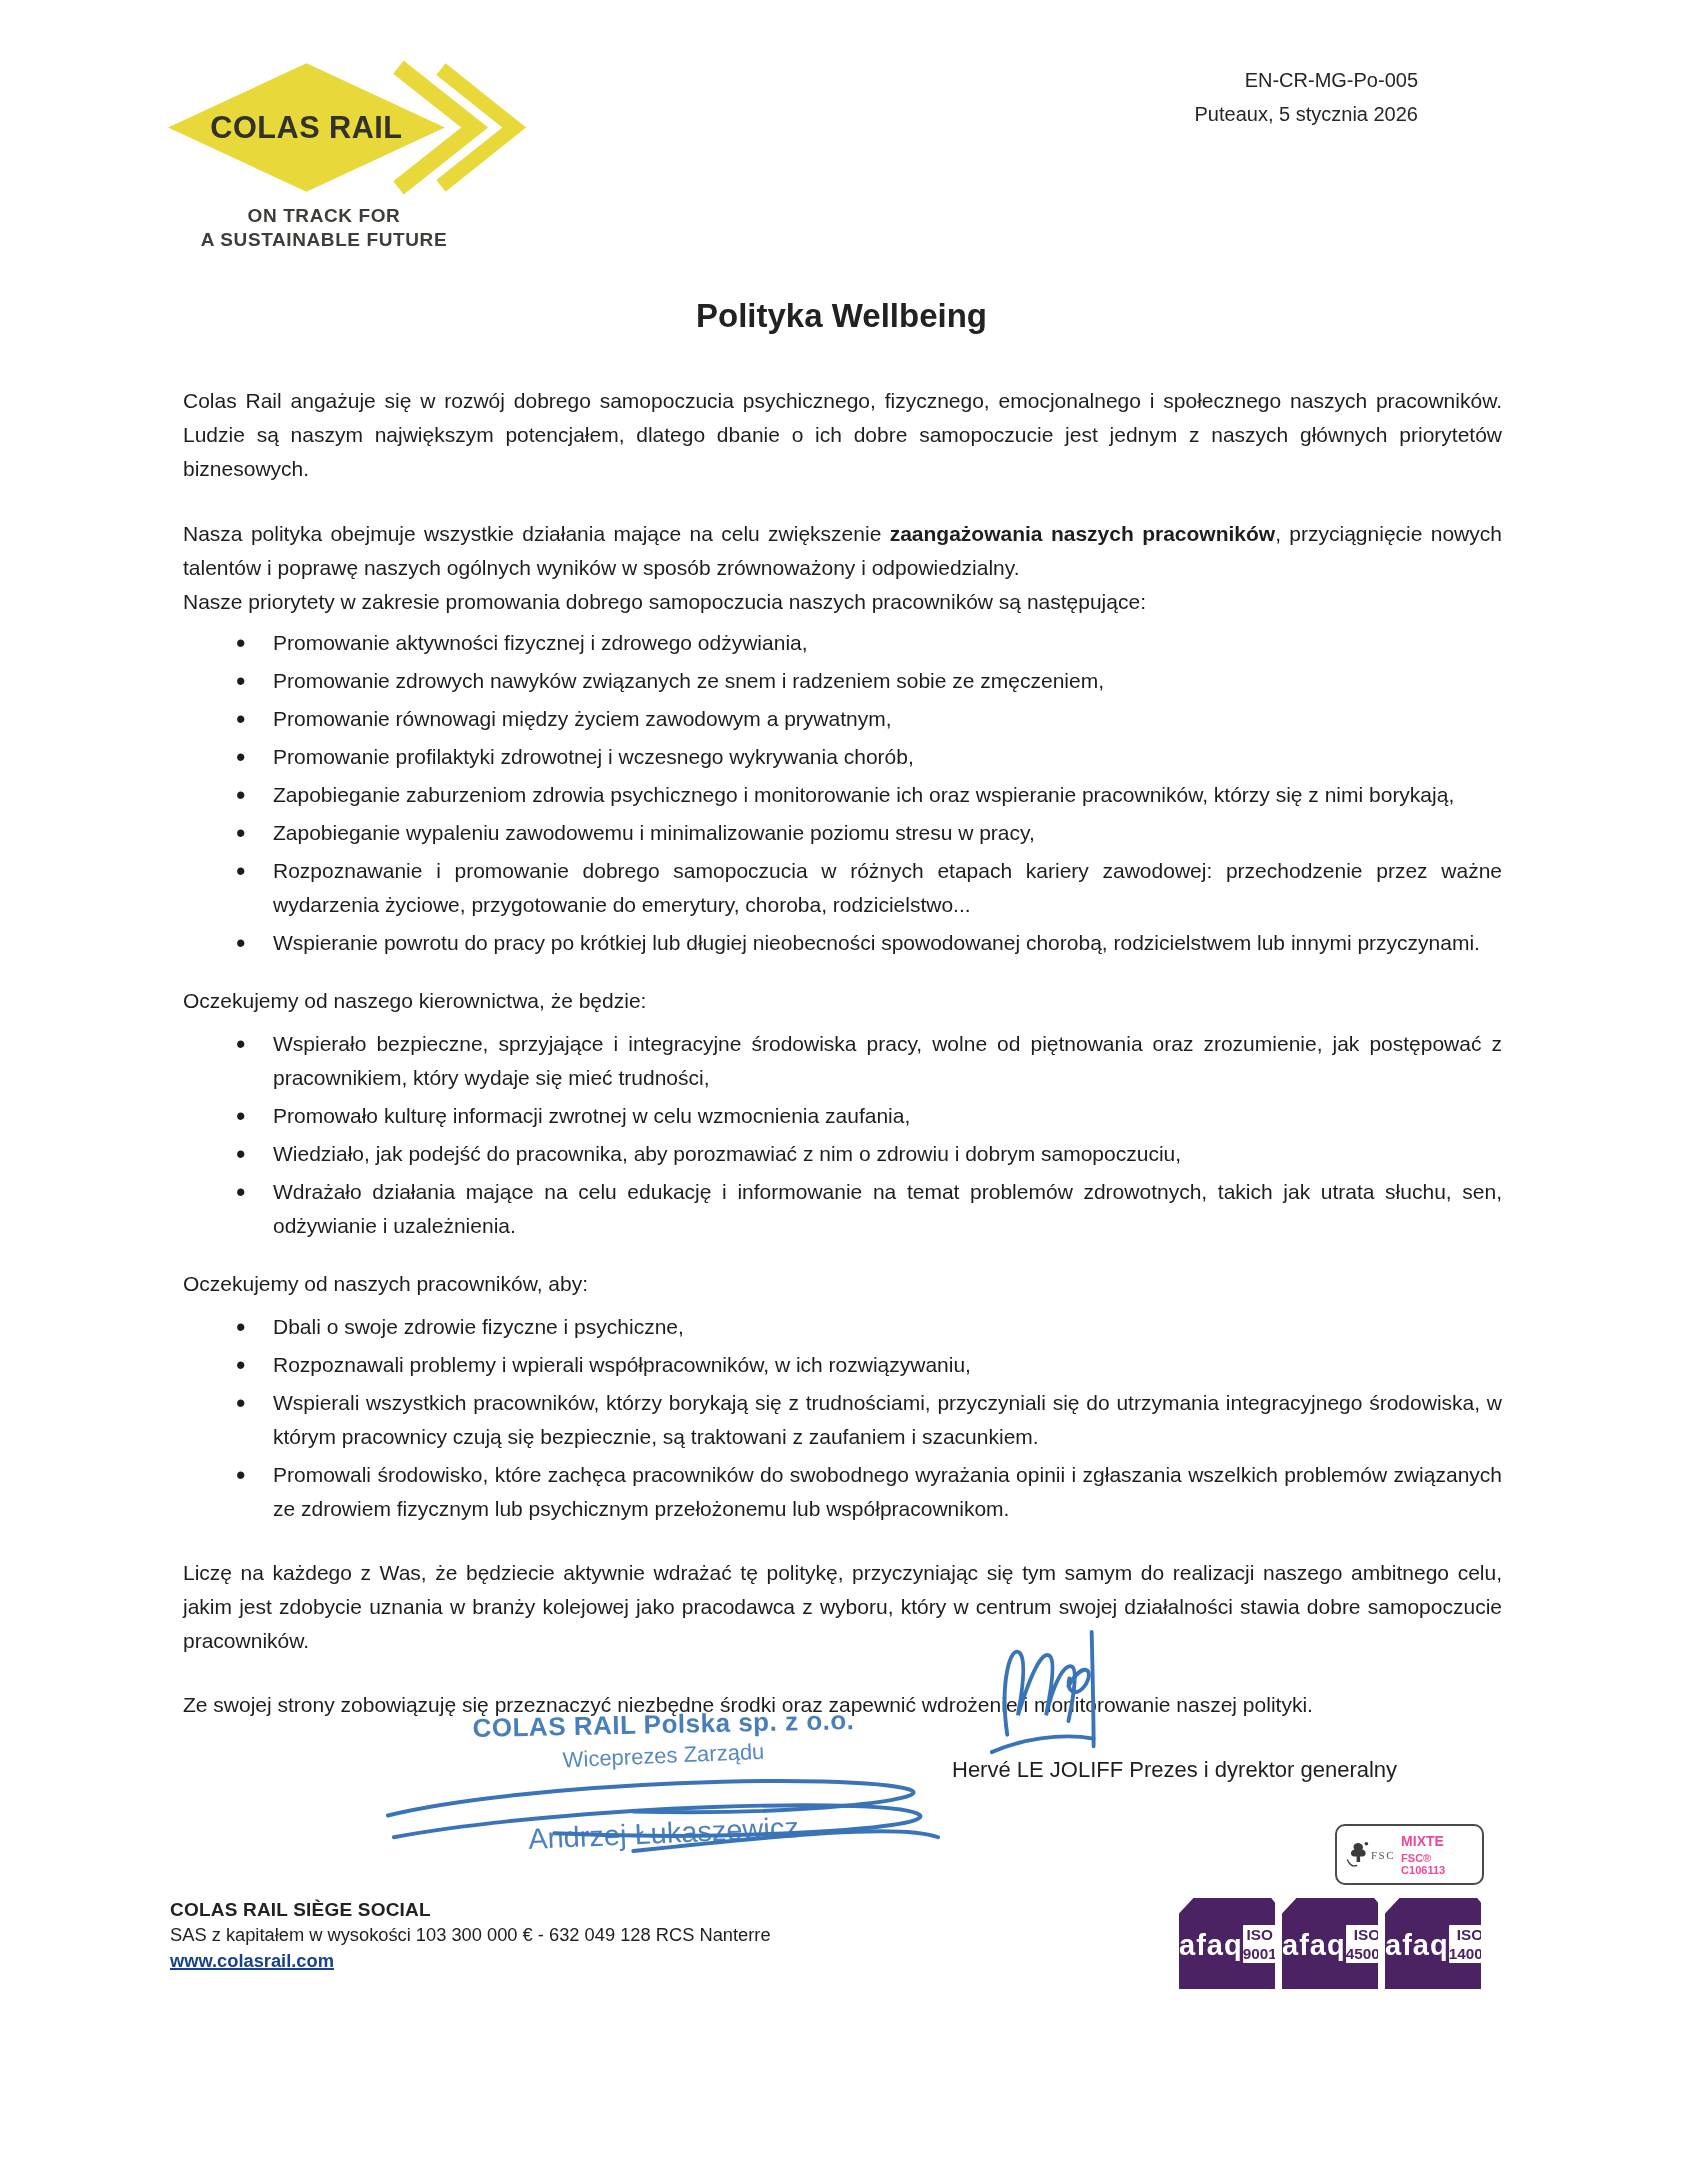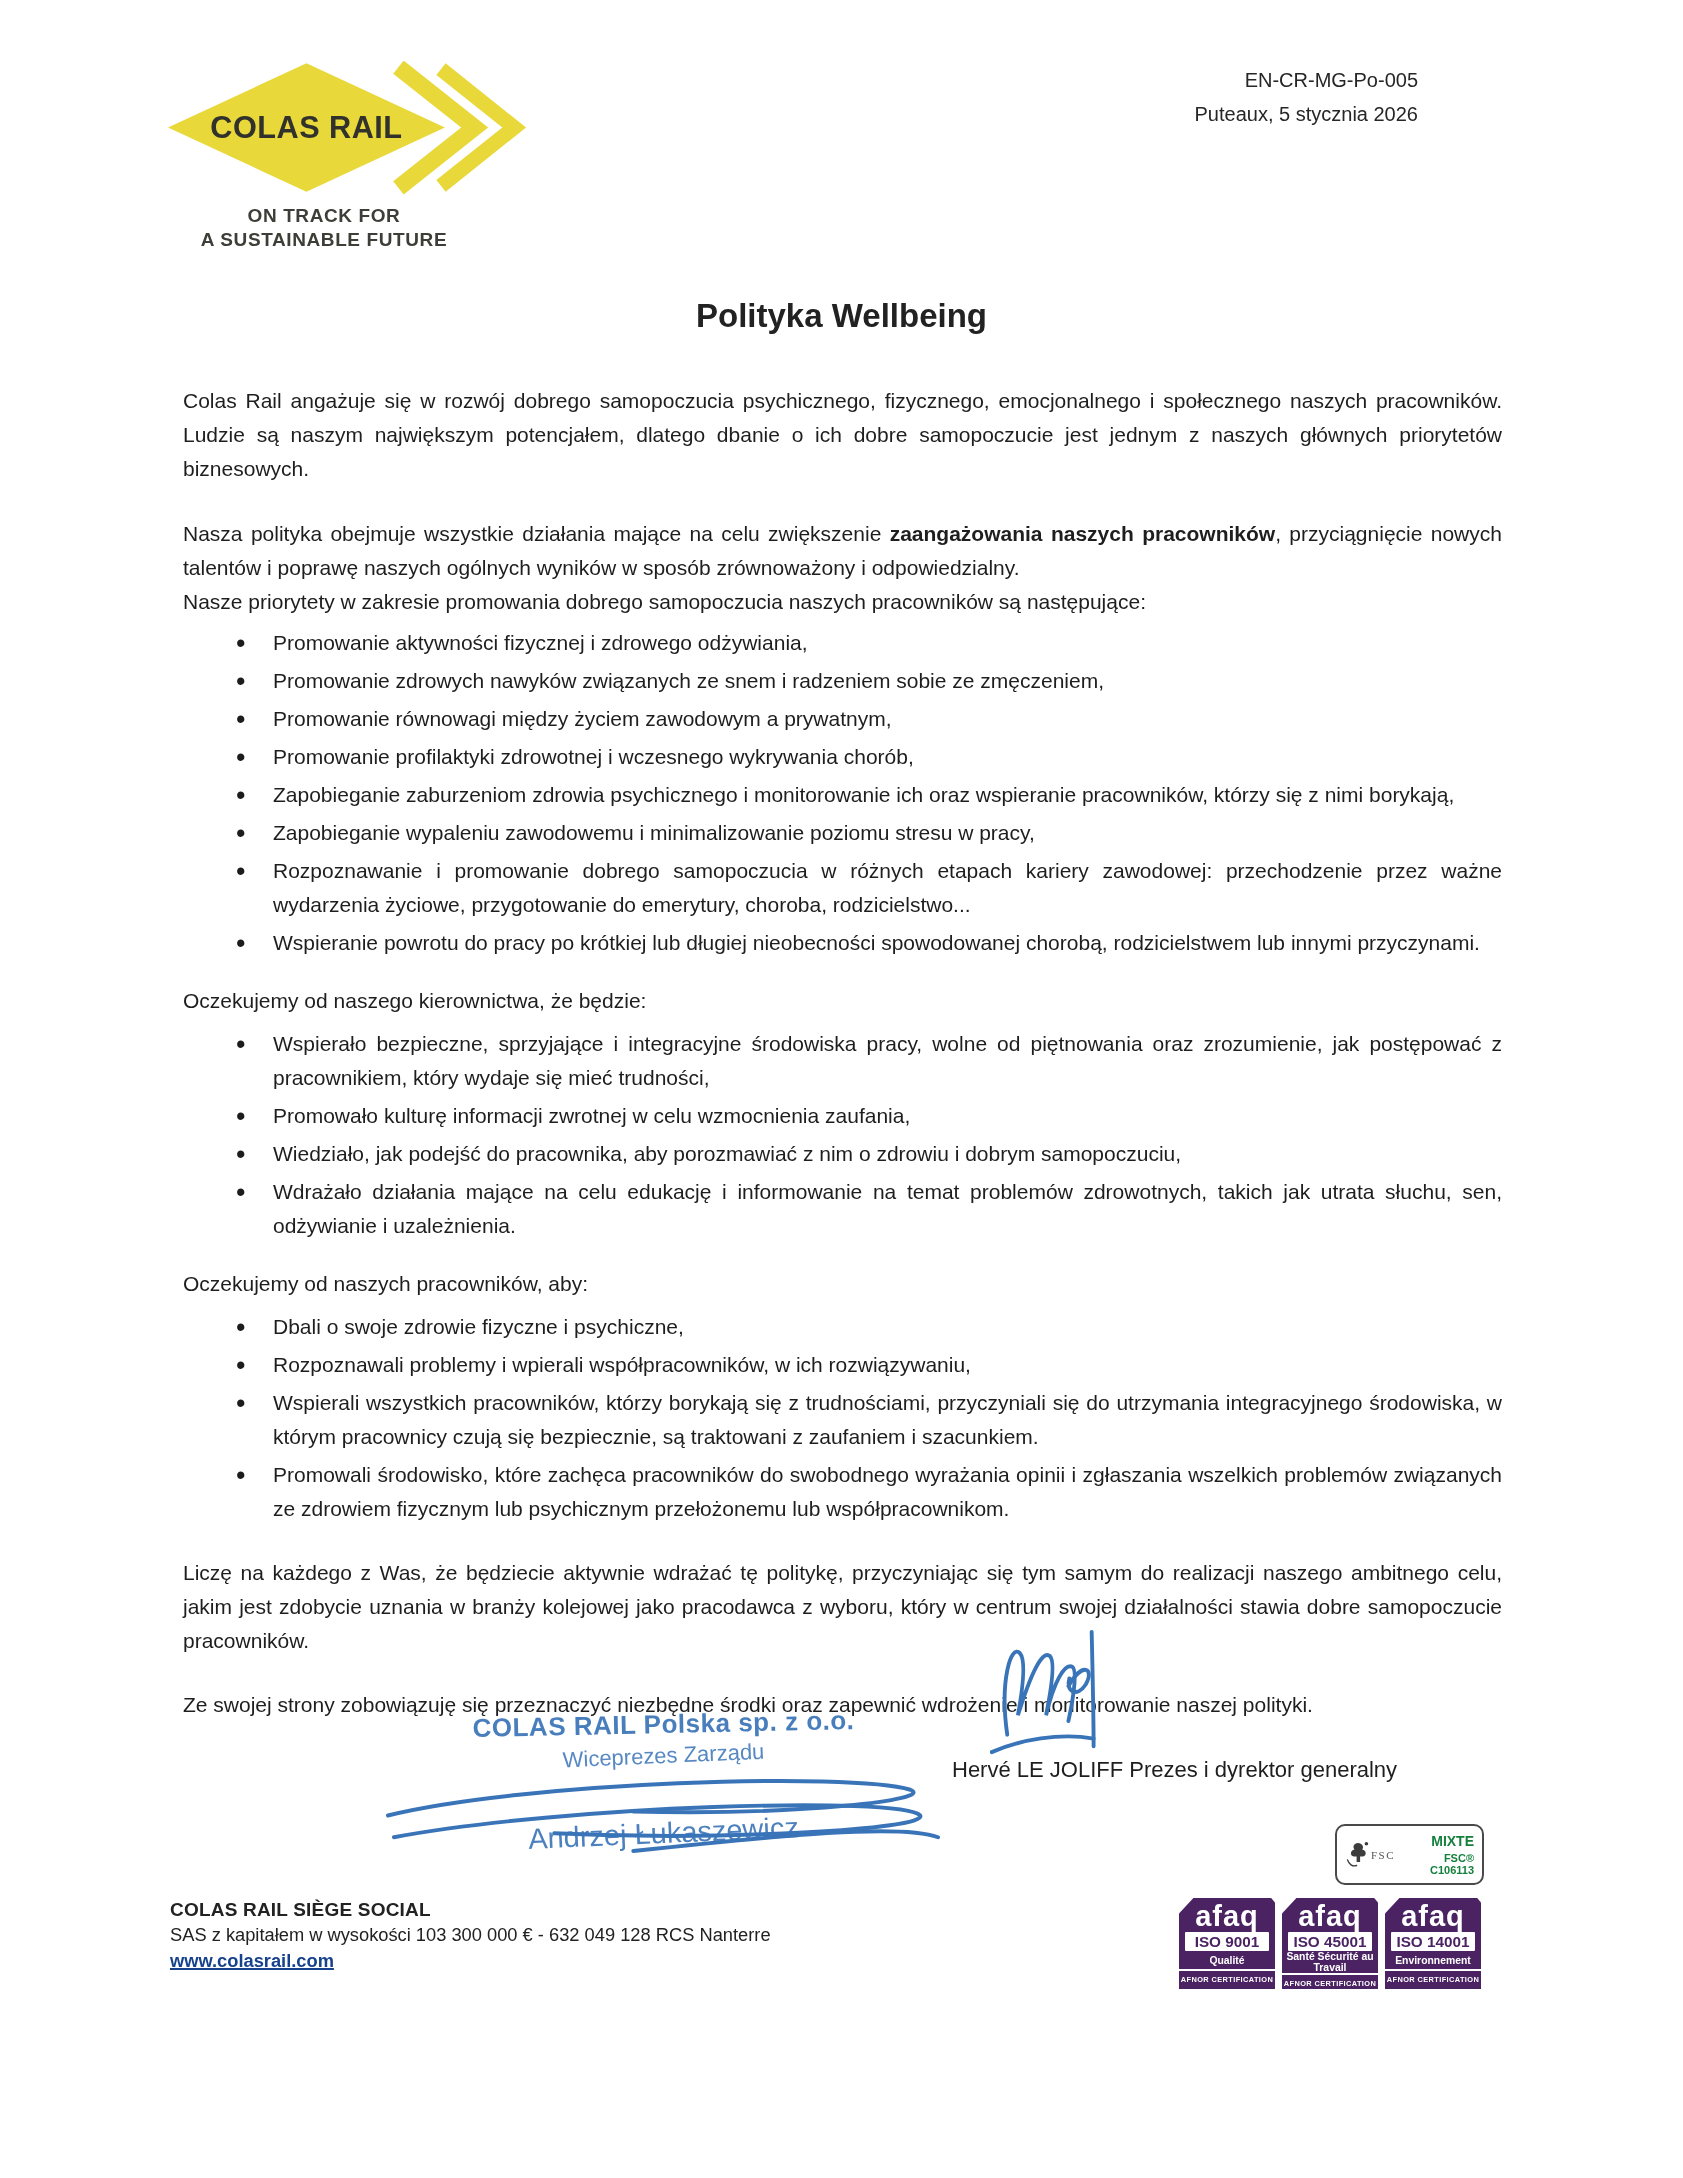--- a/index.html
+++ b/index.html
@@ -66,29 +66,29 @@
   
   .fsc{position:absolute;left:1335px;top:1824px;width:149px;height:61px;
     border:2px solid #4a4a4a;border-radius:10px;background:#fff;
     display:flex;align-items:center;gap:6px;padding:3px 8px;box-sizing:border-box;}
   .fsc-left{display:flex;flex-direction:row;align-items:center;}
   .fsc-tree{width:26px;height:28px;}
   .fsc-tree .solid{fill:#3c3c3c;}
   .fsc-tree .line{fill:none;stroke:#3c3c3c;stroke-width:2px;stroke-linecap:round;}
   .fsc-word{font-size:11px;letter-spacing:1.5px;color:#555;
     font-family:"Liberation Serif",serif;}
-  .fsc-right{flex:1;text-align:right;color:#15803d;}
+  .fsc-right{flex:1;text-align:left;color:#ec4899;}
   .fsc-type{font-weight:bold;font-size:14px;}
   .fsc-code{font-weight:bold;font-size:11px;margin-top:3px;}
 
   
   .afaq-row{position:absolute;left:1179px;top:1898px;display:flex;gap:7px;}
   .afaq{width:96px;height:91px;background:var(--purple);color:#fff;
     clip-path:polygon(0 17%,15% 0,96% 0,100% 5%,100% 100%,0 100%);
-    display:flex;flex-direction:column;align-items:center;box-sizing:border-box;}
+    display:flex;align-items:center;box-sizing:border-box;}
   .afaq-brand{font-size:29px;font-weight:bold;line-height:30px;margin-top:3px;
     letter-spacing:1px;}
   .afaq-iso{background:#fff;color:var(--purple);font-weight:bold;font-size:15.3px;
     line-height:19px;width:84px;text-align:center;border-radius:1px;margin-top:1px;}
   .afaq-scope{font-size:10.4px;font-weight:bold;line-height:11px;flex:1;
     display:flex;align-items:center;justify-content:center;text-align:center;
     padding:0 3px;}
   .afaq-cert{width:100%;border-top:2px solid #fff;font-size:7.4px;font-weight:bold;
     text-align:center;letter-spacing:0.4px;padding:4px 0 5px;background:var(--purple);
     box-sizing:border-box;}

